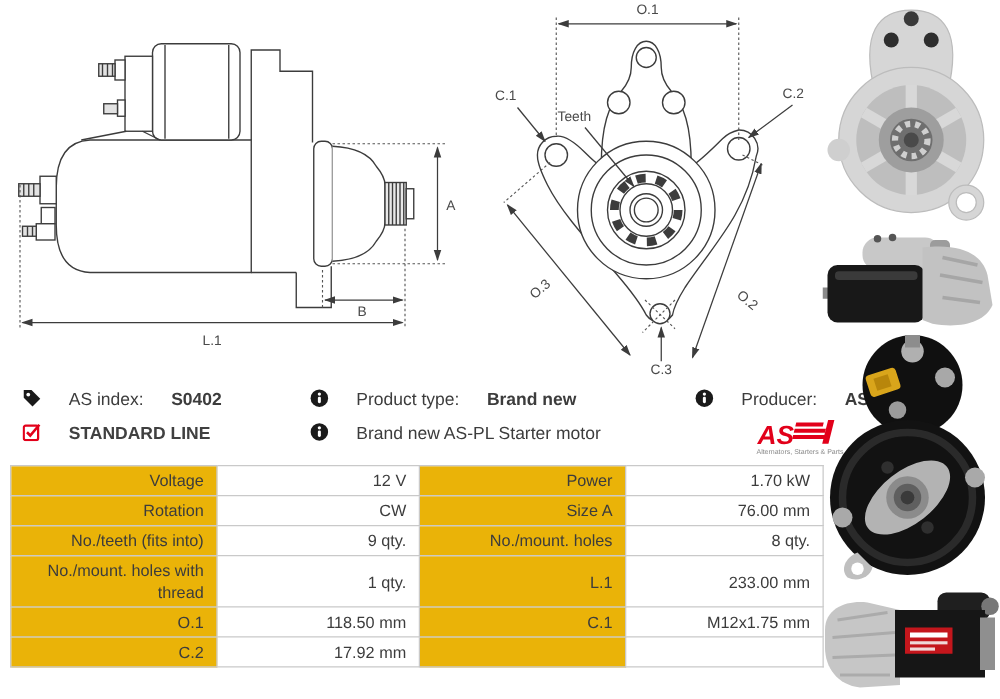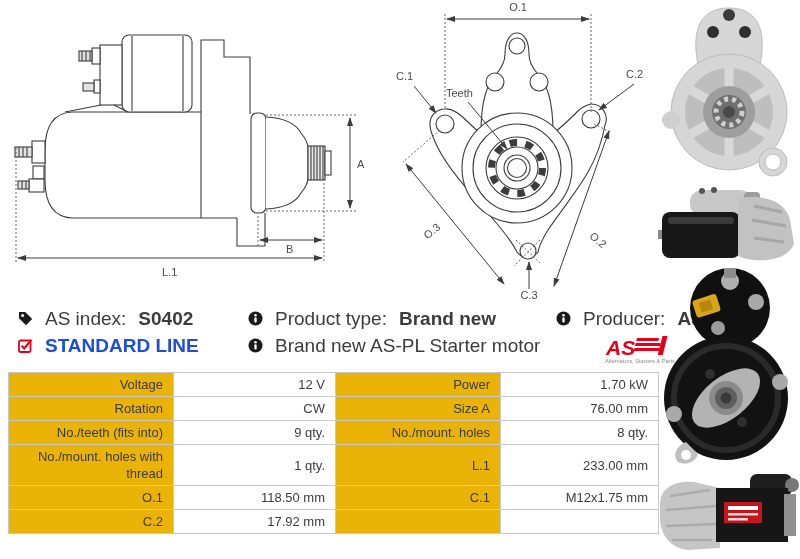--- a/index.html
+++ b/index.html
@@ -7,23 +7,23 @@
         font-family:"Liberation Sans",sans-serif;color:#3c3c3c;}
   .drawing{position:absolute;}
   #side-drawing{left:2px;top:0;}
   #front-drawing{left:388px;top:0;}
   .dim-text{font-family:"Liberation Sans",sans-serif;font-size:11px;fill:#4a4a4a;}
   
   .info-col{position:absolute;top:309px;}
   .info-col1{left:18px;}
   .info-col2{left:248px;}
   .info-col3{left:556px;}
-  .info-item{display:flex;align-items:center;gap:12px;font-size:19px;height:19px;margin-bottom:8px;white-space:nowrap;}
+  .info-item{display:flex;align-items:center;gap:22px;font-size:14px;height:19px;margin-bottom:8px;white-space:nowrap;}
   .info-item b{font-weight:bold;}
-  .red-line{color:#1d4ed8;font-weight:bold;}
+  .red-line{color:#404040;font-weight:bold;}
   .as-logo{margin-left:34px;margin-top:-2px;}
   
   .spec-table{position:absolute;left:8px;top:372px;width:650px;border-collapse:collapse;
               table-layout:fixed;font-size:13px;}
   .spec-table td{border:1px solid #c9c9c9;text-align:right;padding:3px 10px;vertical-align:middle;line-height:17px;}
   td.lbl{background:#eab308;}
   td.val{background:#ffffff;}
   
   .photo{position:absolute;left:658px;width:142px;}
   #photo1{top:2px;}

